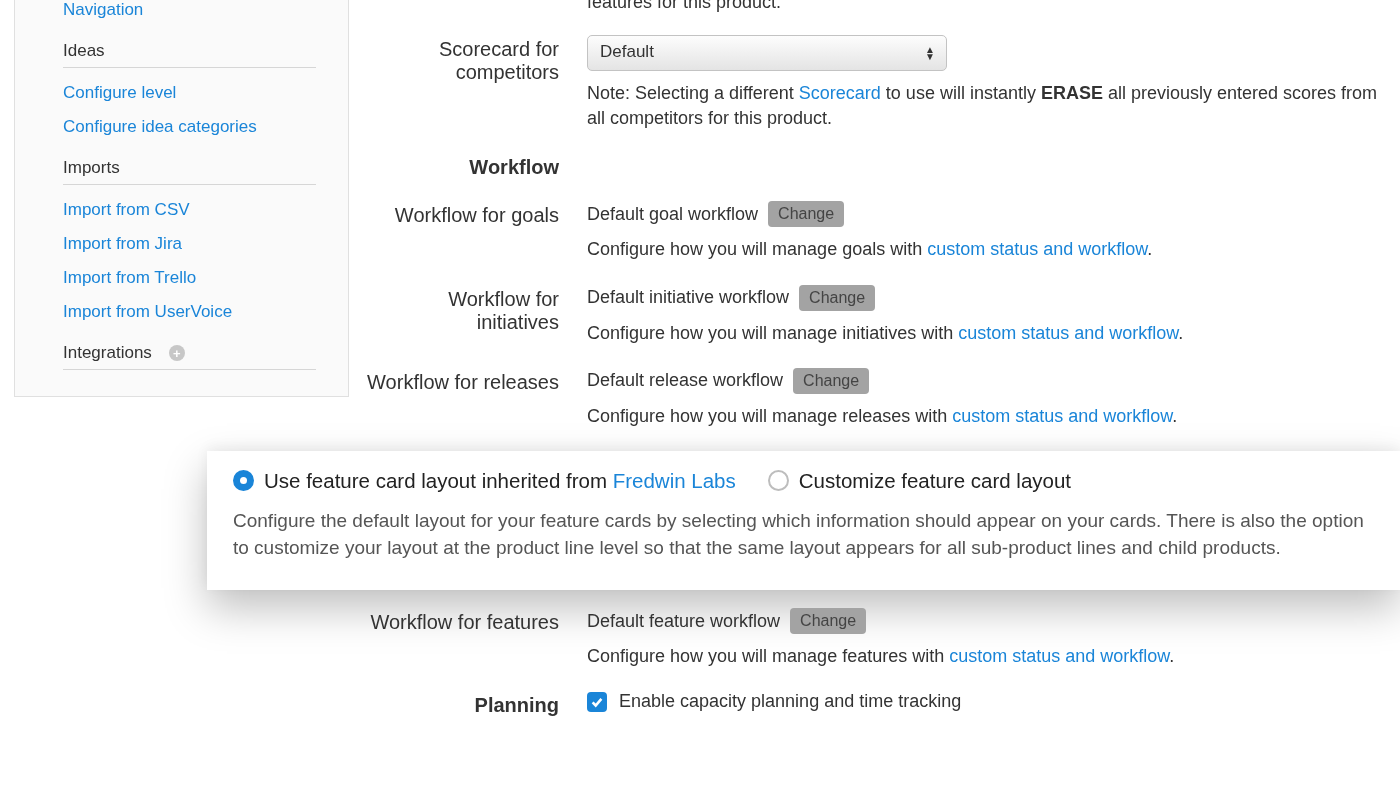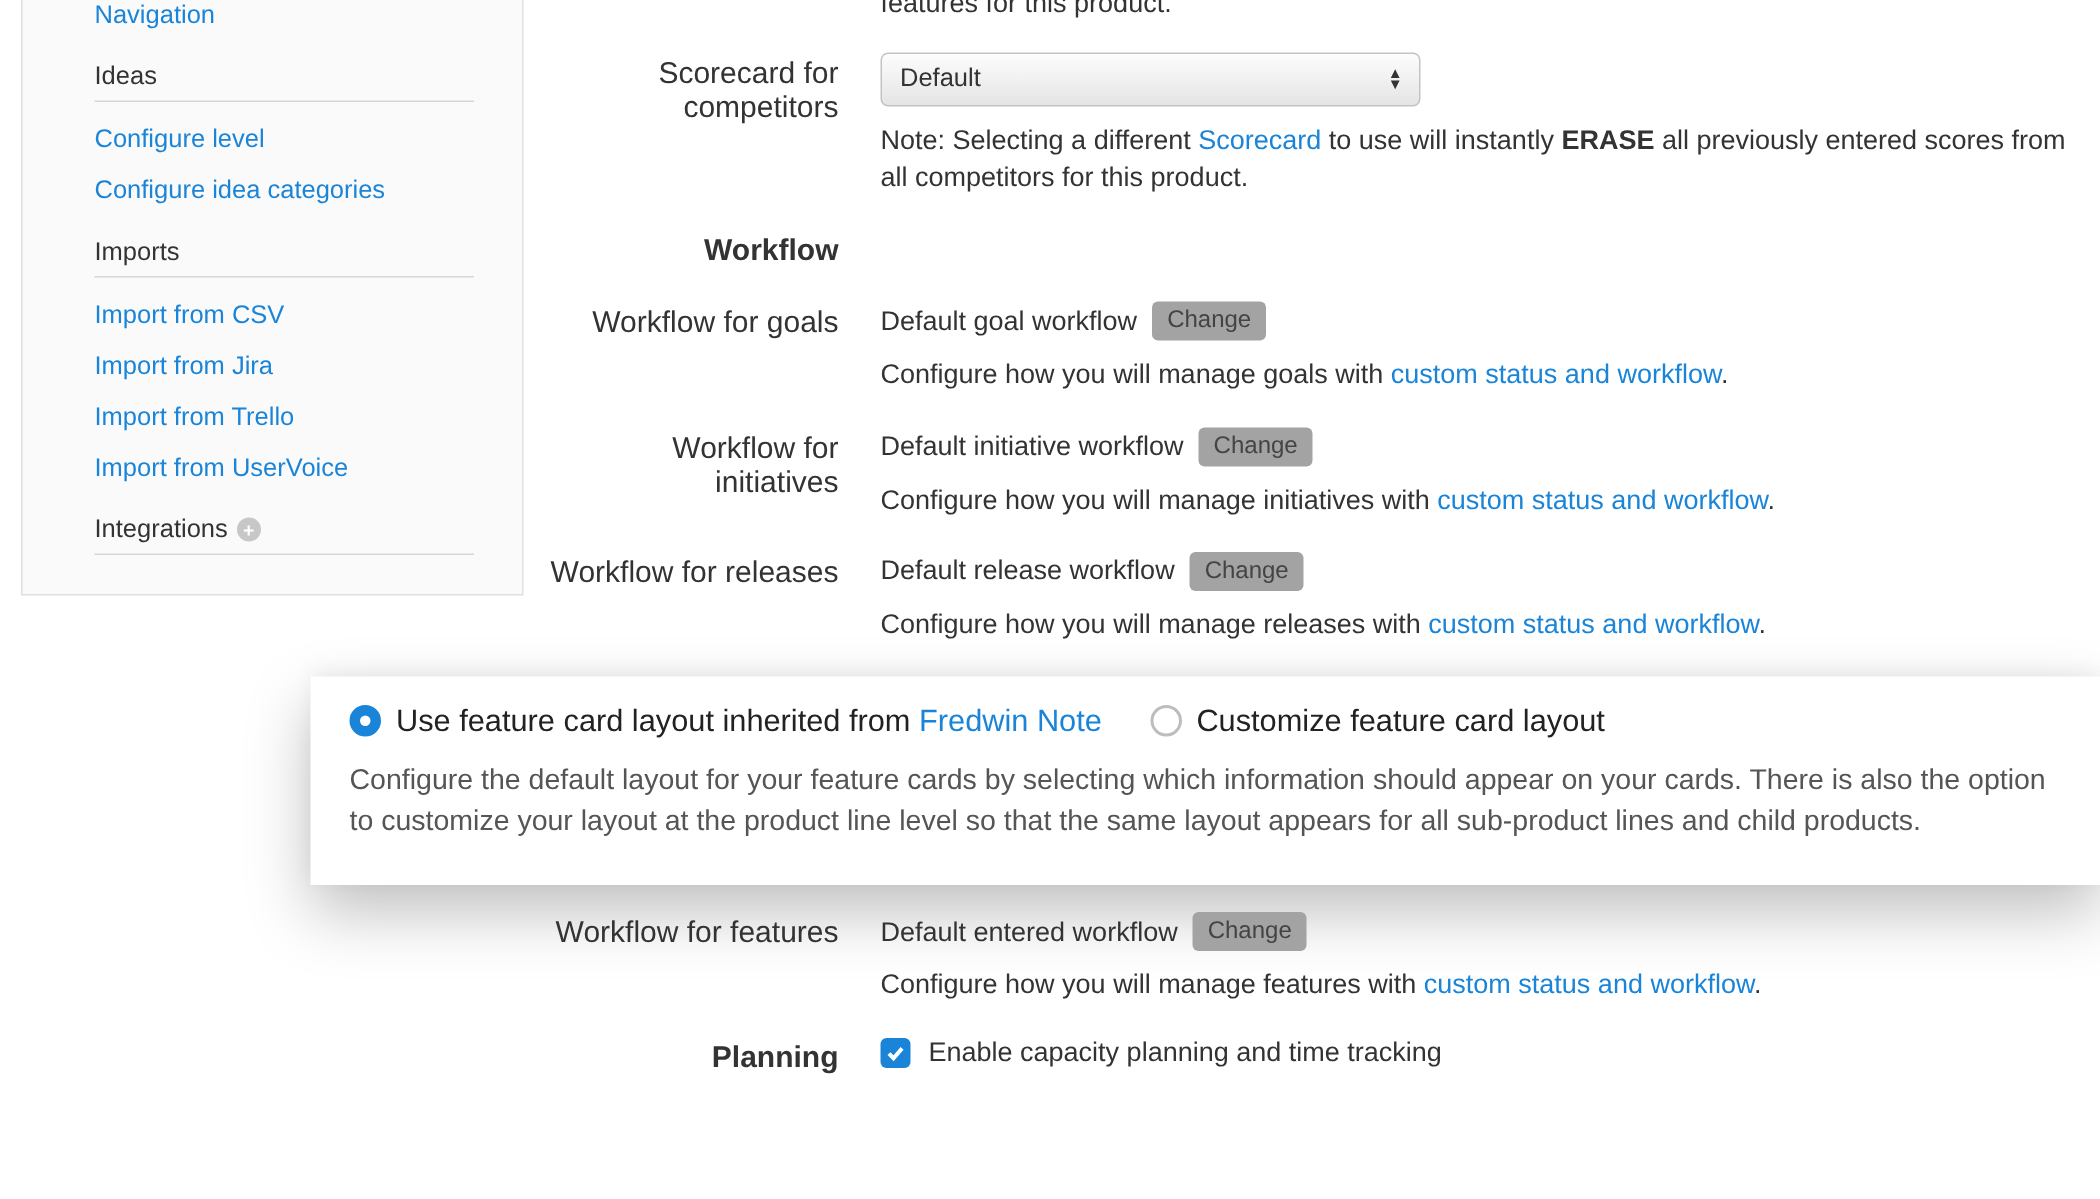--- a/index.html
+++ b/index.html
@@ -31,21 +31,21 @@
     font-size: 17px;
     color: #333;
     padding: 14px 0 6px 0;
     border-bottom: 1px solid #d6d6d6;
     margin-bottom: 8px;
     font-weight: 400;
   }
   .side-section-title.integrations {
     display: flex;
     align-items: center;
-    gap: 6px;
+    gap: 17px;
     border-bottom: 1px solid #d6d6d6;
   }
   .plus-circle {
     width: 16px; height: 16px; border-radius: 50%;
     background: #c7c7c7; color: #fff;
     display: inline-flex; align-items: center; justify-content: center;
     font-size: 13px; font-weight: bold; line-height: 1;
   }
 
   .main {
@@ -256,37 +256,37 @@
         </div>
       </div>
     </div>
 
     <div class="highlight-card">
       <div class="highlight-body">
         <div class="radio-line">
           <div class="radio-opt">
             <span class="radio-dot checked"></span>
             <span>
-              <span>Use feature card layout inherited from </span><a class="inline-link">Fredwin Note</a>
+              <span>Use feature card layout inherited from </span><a class="inline-link">Fredwin Labs</a>
             </span>
           </div>
           <div class="radio-opt" style="margin-left:18px;">
             <span class="radio-dot"></span>
             <span>Customize feature card layout</span>
           </div>
         </div>
         <div class="highlight-desc">Configure the default layout for your feature cards by selecting which information should appear on your cards. There is also the option to customize your layout at the product line level so that the same layout appears for all sub-product lines and child products.</div>
       </div>
     </div>
 
     <div class="row">
       <div class="row-label">Workflow for features</div>
       <div class="row-body">
         <div class="workflow-line">
-          <span class="value">Default entered workflow</span>
+          <span class="value">Default feature workflow</span>
           <button class="btn-change">Change</button>
         </div>
         <div class="note">
           <span>Configure how you will manage features with </span><a class="inline-link">custom status and workflow</a><span>.</span>
         </div>
       </div>
     </div>
 
     <div class="row">
       <div class="row-label bold">Planning</div>

